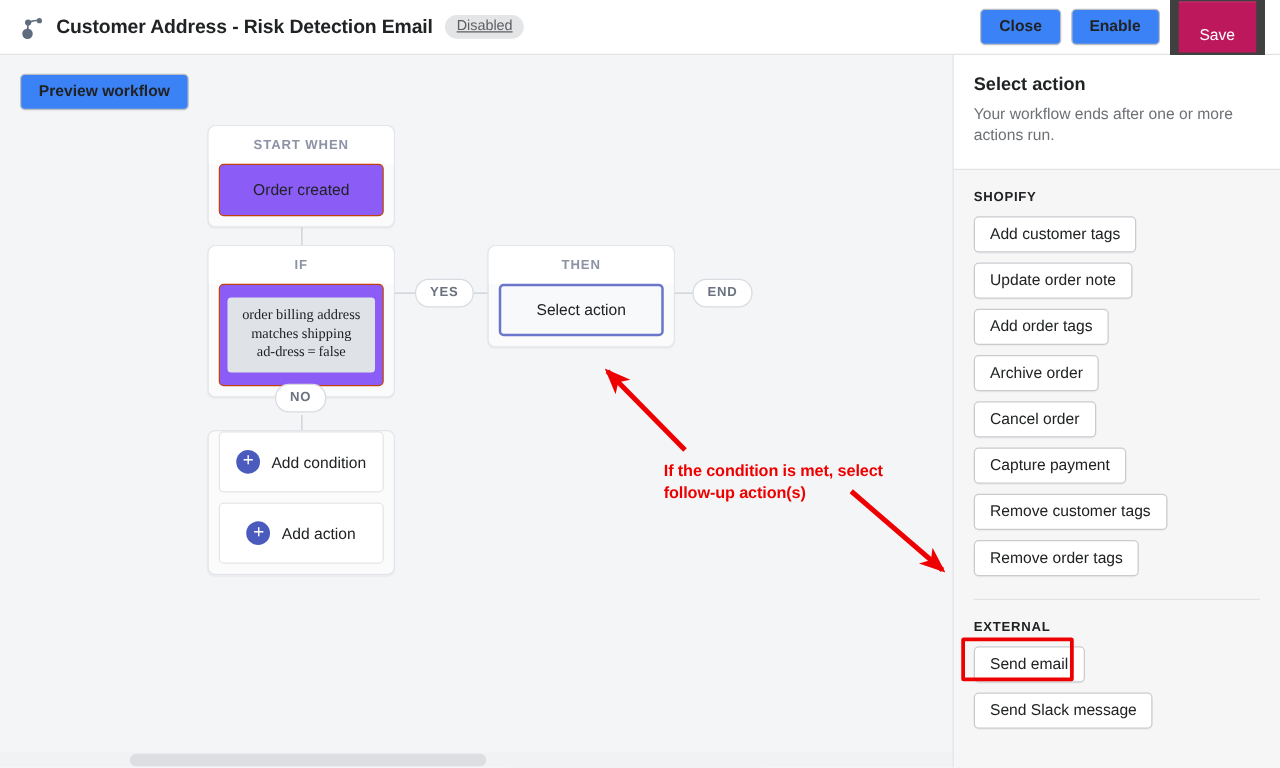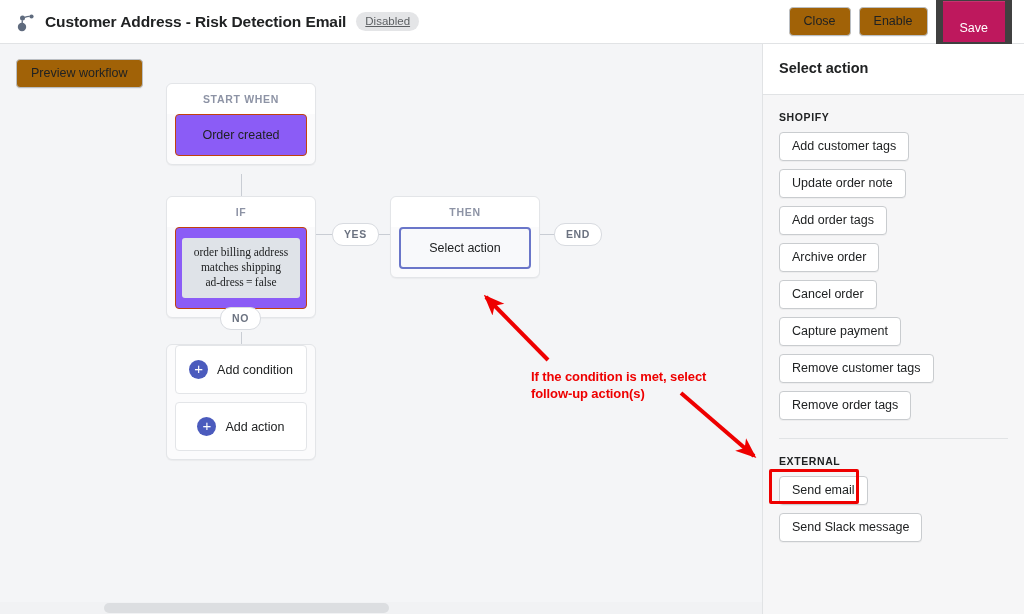--- a/index.html
+++ b/index.html
@@ -30,26 +30,26 @@
     font-size: 11.5px; border-radius: 10px;
     padding: 3px 9px 4px; white-space: nowrap; text-decoration: underline;
   }
   .topbar-actions {
     margin-left: auto; margin-right: 12px;
     display: flex; align-items: center; gap: 8px;
   }
   .btn {
     font-family: "Liberation Sans", sans-serif;
     font-size: 12.5px; color: #202223;
-    background: #a16207;
+    background: #3b82f6;
     border: 1px solid #babec3;
     border-radius: 4px;
     padding: 6px 14px 7px;
     box-shadow: 0 1px 0 rgba(22,29,37,.05);
-    cursor: pointer; white-space: nowrap;
+    cursor: pointer; white-space: nowrap; font-weight: bold;
   }
   .btn-primary {
     background: #be185d; border: 7px solid #404040;
     color: #ffffff; font-weight: 400;
     padding: 20px 17px 7px;
     box-shadow: inset 0 1px 0 rgba(255,255,255,.12), 0 1px 0 rgba(22,29,37,.05);
   }
 
   
   .canvas {
@@ -213,21 +213,21 @@
 
     <button class="btn preview-btn">Preview workflow</button>
 
     <div class="vline" style="left:241px; top:130px; height:32px;"></div>
     <div class="hline" style="left:316px; top:190px; width:20px;"></div>
     <div class="hline" style="left:372px; top:190px; width:18px;"></div>
     <div class="hline" style="left:538px; top:190px; width:18px;"></div>
     <div class="vline" style="left:241px; top:248px; height:18px;"></div>
     <div class="vline" style="left:241px; top:288px; height:14px;"></div>
 
-    <div class="card" style="position:absolute; left:166px; top:39px;">
+    <div class="card" style="position:absolute; left:166px; top:56px;">
       <div class="card-head">START WHEN</div>
       <div class="card-body">
         <div class="inner-box">Order created</div>
       </div>
     </div>
 
     <div class="card" style="position:absolute; left:166px; top:152px;">
       <div class="card-head">IF</div>
       <div class="card-body">
         <div class="inner-box" style="padding:4px 2px;font-family:Liberation Serif, serif;">
@@ -273,20 +273,21 @@
 follow-up action(s)</div>
 
     <div class="scroll-track">
       <div class="scroll-thumb"></div>
     </div>
   </div>
 
   <div class="panel">
     <div class="panel-head">
       <div class="panel-title">Select action</div>
+      <div class="panel-sub">Your workflow ends after one or more actions run.</div>
     </div>
 
     <div class="panel-section">
       <div class="section-label">SHOPIFY</div>
       <div class="opt-list">
         <button class="opt">Add customer tags</button>
         <button class="opt">Update order note</button>
         <button class="opt">Add order tags</button>
         <button class="opt">Archive order</button>
         <button class="opt">Cancel order</button>

